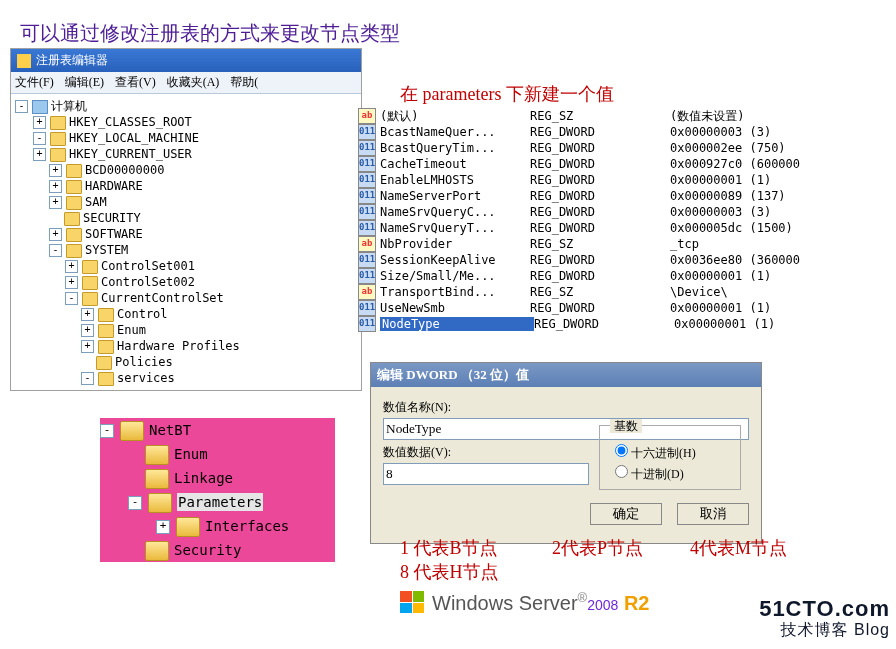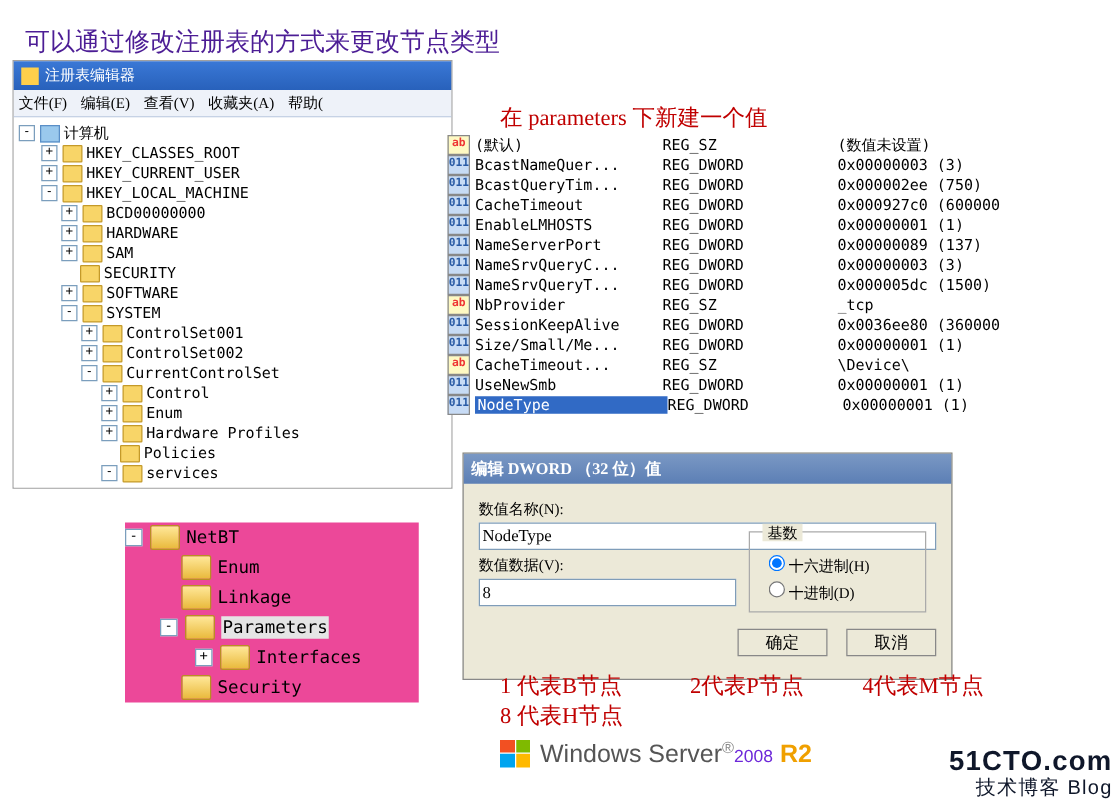--- a/index.html
+++ b/index.html
@@ -67,22 +67,22 @@
   <div class="menubar">
     <span>文件(F)</span>
     <span>编辑(E)</span>
     <span>查看(V)</span>
     <span>收藏夹(A)</span>
     <span>帮助(</span>
   </div>
   <div class="tree" id="tree1">
       <div class="tn ind0"><span class="exp">-</span><span class="comp"></span><span>计算机</span></div>
       <div class="tn ind1"><span class="exp">+</span><span class="fld"></span><span>HKEY_CLASSES_ROOT</span></div>
+      <div class="tn ind1"><span class="exp">-</span><span class="fld"></span><span>HKEY_LOCAL_MACHINE</span></div>
       <div class="tn ind1"><span class="exp">+</span><span class="fld"></span><span>HKEY_CURRENT_USER</span></div>
-      <div class="tn ind1"><span class="exp">-</span><span class="fld"></span><span>HKEY_LOCAL_MACHINE</span></div>
       <div class="tn ind2"><span class="exp">+</span><span class="fld"></span><span>BCD00000000</span></div>
       <div class="tn ind2"><span class="exp">+</span><span class="fld"></span><span>HARDWARE</span></div>
       <div class="tn ind2"><span class="exp">+</span><span class="fld"></span><span>SAM</span></div>
       <div class="tn ind2"><span style="display:inline-block;width:13px"></span><span class="fld"></span><span>SECURITY</span></div>
       <div class="tn ind2"><span class="exp">+</span><span class="fld"></span><span>SOFTWARE</span></div>
       <div class="tn ind2"><span class="exp">-</span><span class="fld"></span><span>SYSTEM</span></div>
       <div class="tn ind3"><span class="exp">+</span><span class="fld"></span><span>ControlSet001</span></div>
       <div class="tn ind3"><span class="exp">+</span><span class="fld"></span><span>ControlSet002</span></div>
       <div class="tn ind3"><span class="exp">-</span><span class="fld"></span><span>CurrentControlSet</span></div>
       <div class="tn ind4"><span class="exp">+</span><span class="fld"></span><span>Control</span></div>
@@ -166,21 +166,21 @@
       <span class="dv">0x0036ee80 (360000</span>
     </div>
     <div class="row">
       <span class="ic bn">011</span>
       <span class="nm">Size/Small/Me...</span>
       <span class="ty">REG_DWORD</span>
       <span class="dv">0x00000001 (1)</span>
     </div>
     <div class="row">
       <span class="ic ab">ab</span>
-      <span class="nm">CacheTimeout...</span>
+      <span class="nm">TransportBind...</span>
       <span class="ty">REG_SZ</span>
       <span class="dv">\Device\</span>
     </div>
     <div class="row">
       <span class="ic bn">011</span>
       <span class="nm">UseNewSmb</span>
       <span class="ty">REG_DWORD</span>
       <span class="dv">0x00000001 (1)</span>
     </div>
     <div class="row">

